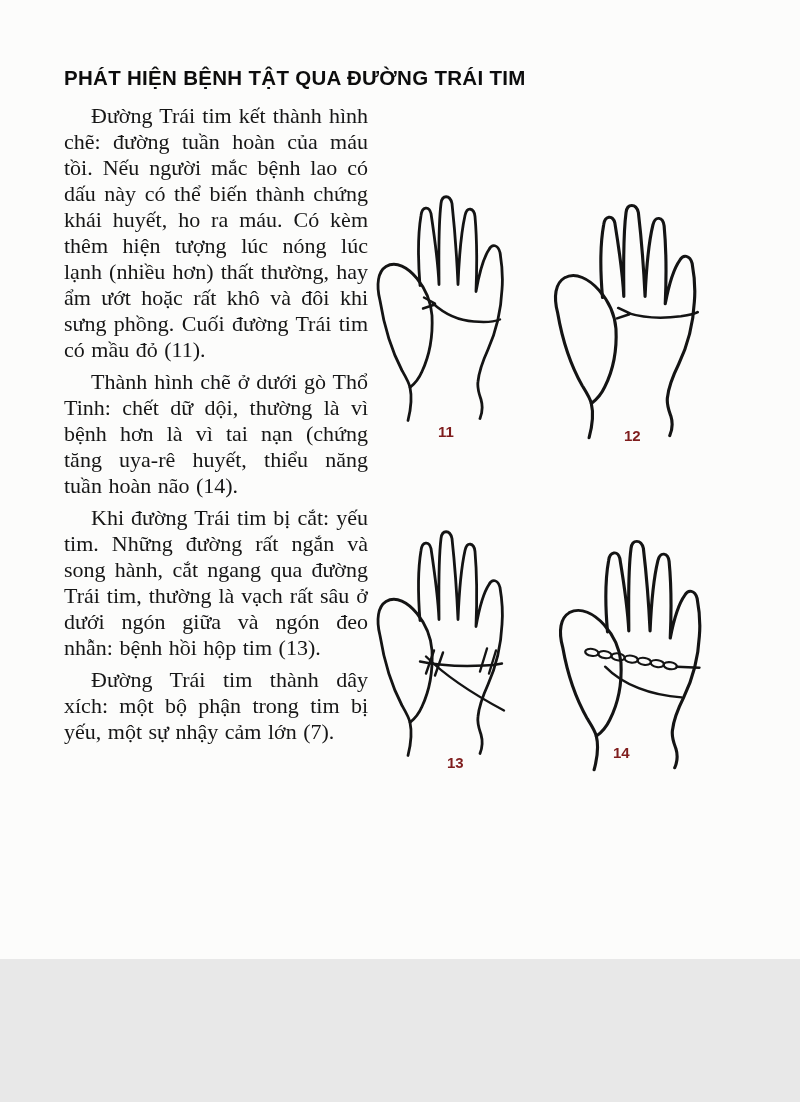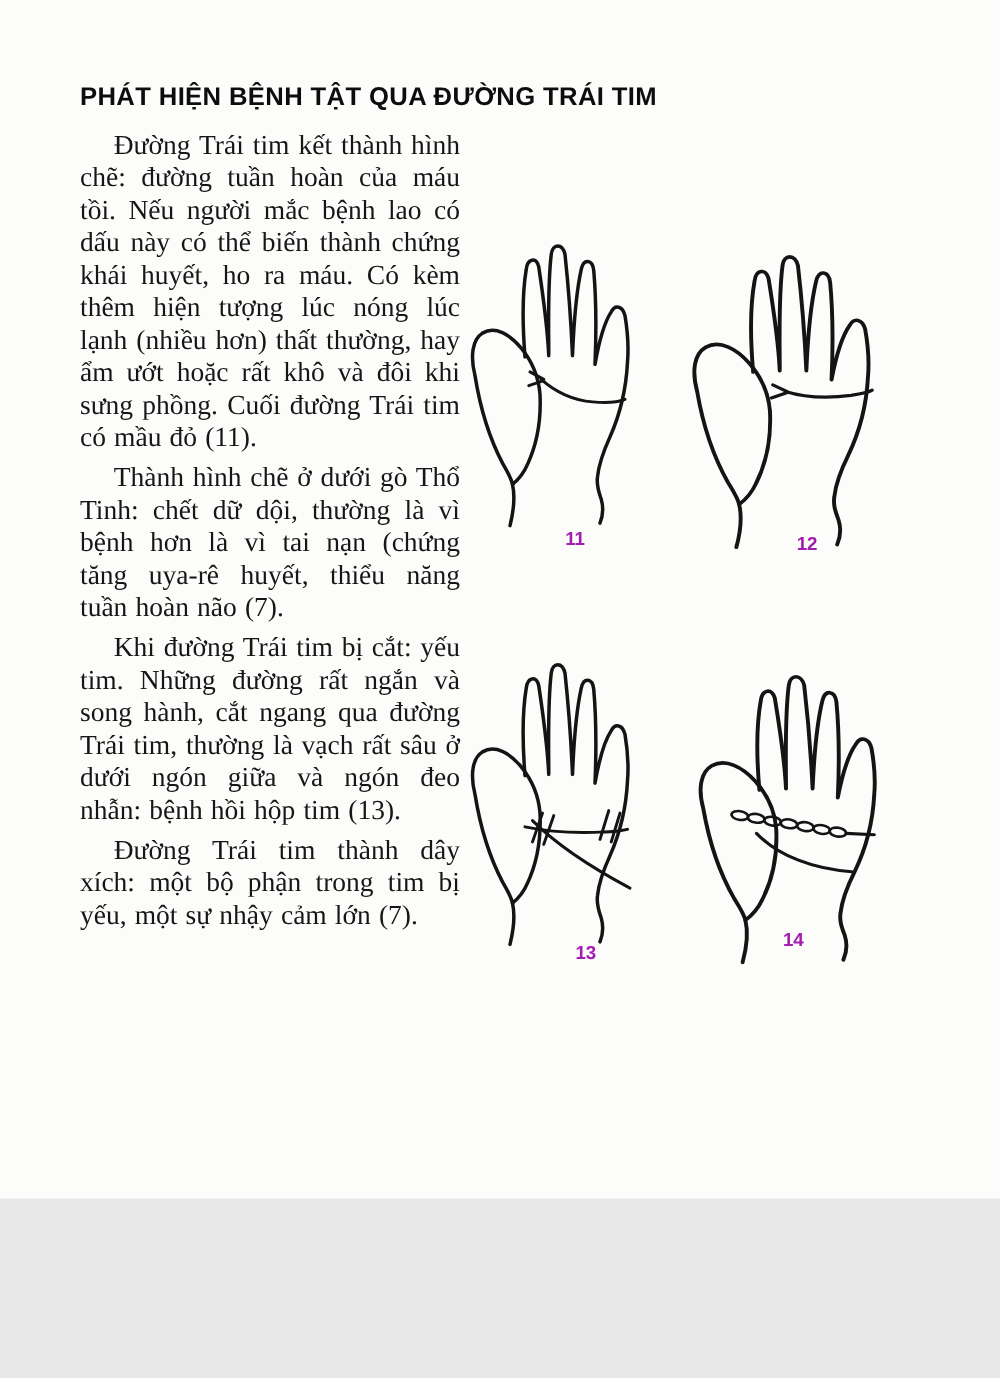--- a/index.html
+++ b/index.html
@@ -31,22 +31,22 @@
     font-size:22px;line-height:26px;text-align:justify;
     color:#161616;
   }
   .text-col p{text-indent:27px;margin-bottom:6px;word-spacing:1px;}
   .figure{position:absolute;}
   .figure svg{display:block;}
   .hand-stroke{fill:none;stroke:var(--ink);stroke-width:2.8;stroke-linecap:round;stroke-linejoin:round;}
   .line-stroke{fill:none;stroke:var(--ink);stroke-width:2.4;stroke-linecap:round;stroke-linejoin:round;}
   .chain-link{fill:none;stroke:var(--ink);stroke-width:2;}
   .fig-label{
-    position:absolute;width:30px;text-align:right;
-    font-family:"Liberation Sans", sans-serif;font-weight:bold;font-size:15px;color:#a21caf;
+    position:absolute;width:30px;text-align:left;
+    font-family:"Liberation Sans", sans-serif;font-weight:bold;font-size:15px;color:#7f1d1d;
   }
   .page-number{
     position:absolute;left:66px;top:1035px;font-size:12px;color:#141414;letter-spacing:.5px;
   }
   .watermark{
     position:absolute;left:632px;top:1042px;height:52px;
     display:flex;align-items:center;gap:6px;
   }
   .logo-box{
     width:50px;height:50px;flex:0 0 auto;
@@ -64,21 +64,21 @@
 </style>
 </head>
 <body>
 
 <div class="page">
 
   <h1 class="page-title">PHÁT HIỆN BỆNH TẬT QUA ĐƯỜNG TRÁI TIM</h1>
 
   <div class="text-col">
     <p>Đường Trái tim kết thành hình chẽ: đường tuần hoàn của máu tồi. Nếu người mắc bệnh lao có dấu này có thể biến thành chứng khái huyết, ho ra máu. Có kèm thêm hiện tượng lúc nóng lúc lạnh (nhiều hơn) thất thường, hay ẩm ướt hoặc rất khô và đôi khi sưng phồng. Cuối đường Trái tim có mầu đỏ (11).</p>
-    <p>Thành hình chẽ ở dưới gò Thổ Tinh: chết dữ dội, thường là vì bệnh hơn là vì tai nạn (chứng tăng uya-rê huyết, thiểu năng tuần hoàn não (7).</p>
+    <p>Thành hình chẽ ở dưới gò Thổ Tinh: chết dữ dội, thường là vì bệnh hơn là vì tai nạn (chứng tăng uya-rê huyết, thiểu năng tuần hoàn não (14).</p>
     <p>Khi đường Trái tim bị cắt: yếu tim. Những đường rất ngắn và song hành, cắt ngang qua đường Trái tim, thường là vạch rất sâu ở dưới ngón giữa và ngón đeo nhẫn: bệnh hồi hộp tim (13).</p>
     <p>Đường Trái tim thành dây xích: một bộ phận trong tim bị yếu, một sự nhậy cảm lớn (7).</p>
   </div>
 
   <svg width="0" height="0" style="position:absolute">
     <defs>
       <g id="hand-outline" class="hand-stroke">
 
         <path d="M12,75 C4,80 2,93 6,109 C10,134 17,158 28,179 C32,186 35,191 36,196 M12,75 C22,69 34,76 43,87 C52,98 57,111 58,124 C59,145 55,165 48,180 C45,187 41,192 36,196"></path>
 

